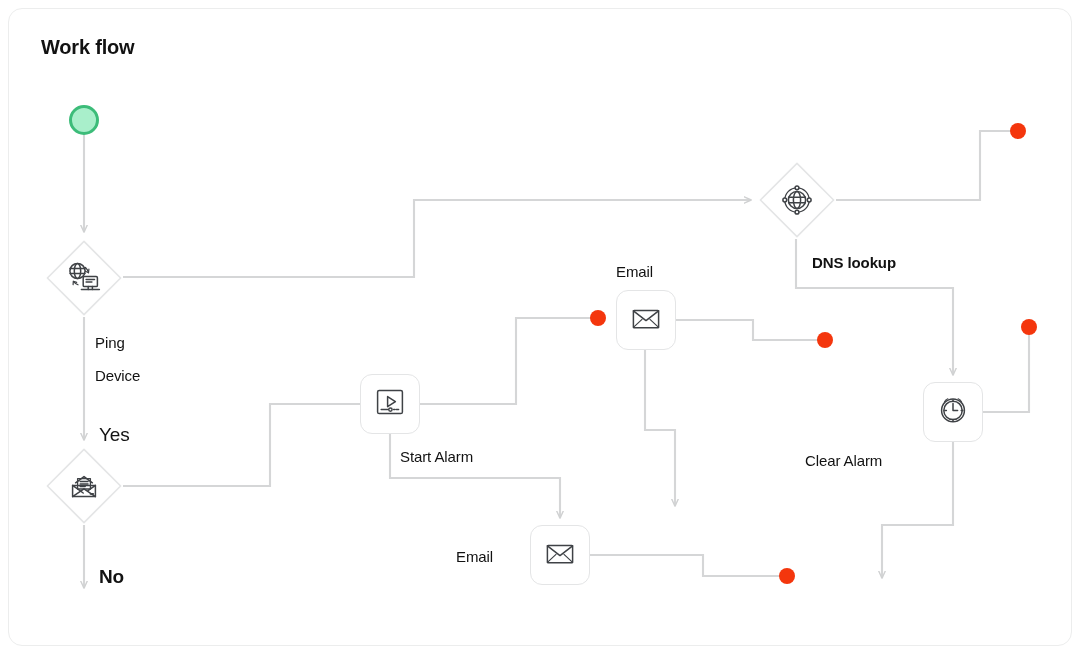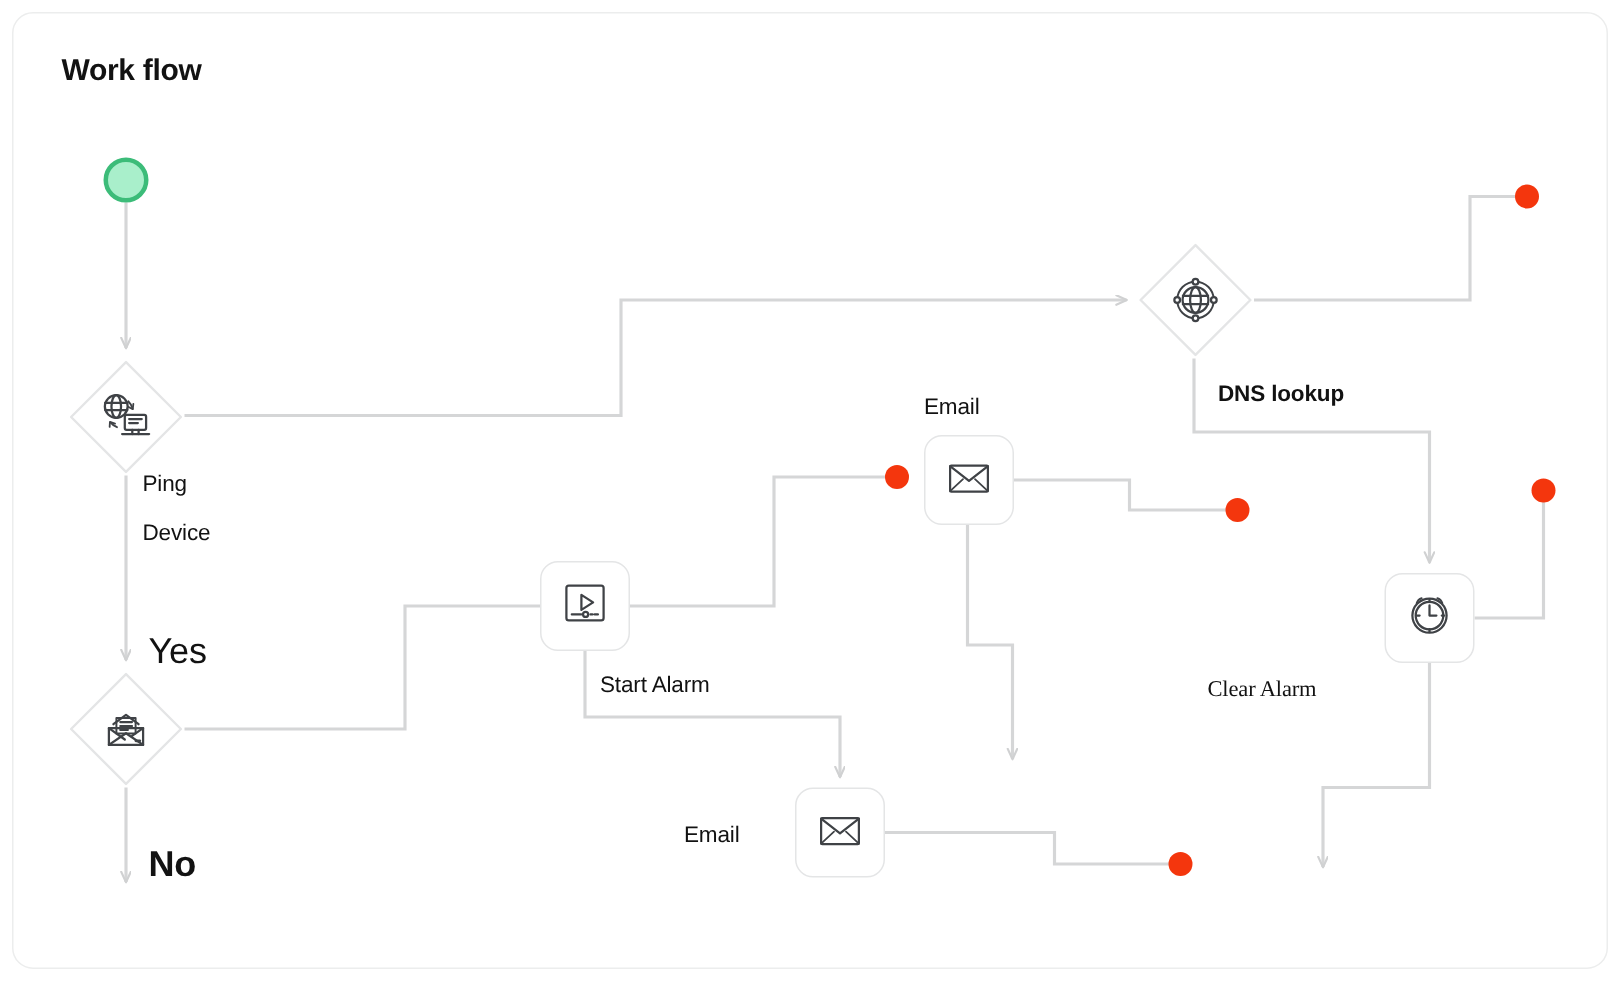--- a/index.html
+++ b/index.html
@@ -96,21 +96,21 @@
   }
   .label {
     position: absolute;
     font-size: 15px;
     color: #121212;
     white-space: pre;
     line-height: 33px;
     letter-spacing: -0.1px;
   }
   .label.small {
-    font-size: 24px;
+    font-size: 19px;
   }
 </style>
 </head>
 <body>
 
 <div id="canvas">
   <div id="card"></div>
 
   <div id="title">Work flow</div>
 
@@ -244,23 +244,23 @@
       </div>
     </div>
   <div id="terminator-layer">
       <div class="node reddot" style="left: 1010px; top: 123px; background: rgb(244, 54, 13);"></div>
       <div class="node reddot" style="left: 590px; top: 310px; background: rgb(244, 54, 13);"></div>
       <div class="node reddot" style="left: 817px; top: 332px; background: rgb(244, 54, 13);"></div>
       <div class="node reddot" style="left: 1021px; top: 319px; background: rgb(244, 54, 13);"></div>
       <div class="node reddot" style="left: 779px; top: 568px; background: rgb(244, 54, 13);"></div>
     </div>
   <div id="label-layer">
-      <div class="label" style="left: 95px; top: 306px;">Ping
+      <div class="label" style="left: 95px; top: 326px;">Ping
 Device</div>
       <div class="label small" style="left: 99px; top: 418px;">Yes</div>
       <div class="label small" style="left: 99px; top: 560px; font-weight: bold;">No</div>
       <div class="label" style="left: 812px; top: 246px; font-weight: bold;">DNS lookup</div>
       <div class="label" style="left: 400px; top: 440px;">Start Alarm</div>
       <div class="label" style="left: 616px; top: 255px;">Email</div>
-      <div class="label" style="left: 805px; top: 444px; font-family: Liberation Serif, serif;">Clear Alarm</div>
+      <div class="label" style="left: 805px; top: 444px;">Clear Alarm</div>
       <div class="label" style="left: 456px; top: 540px;">Email</div>
     </div>
 </div>
 
 </body></html>

